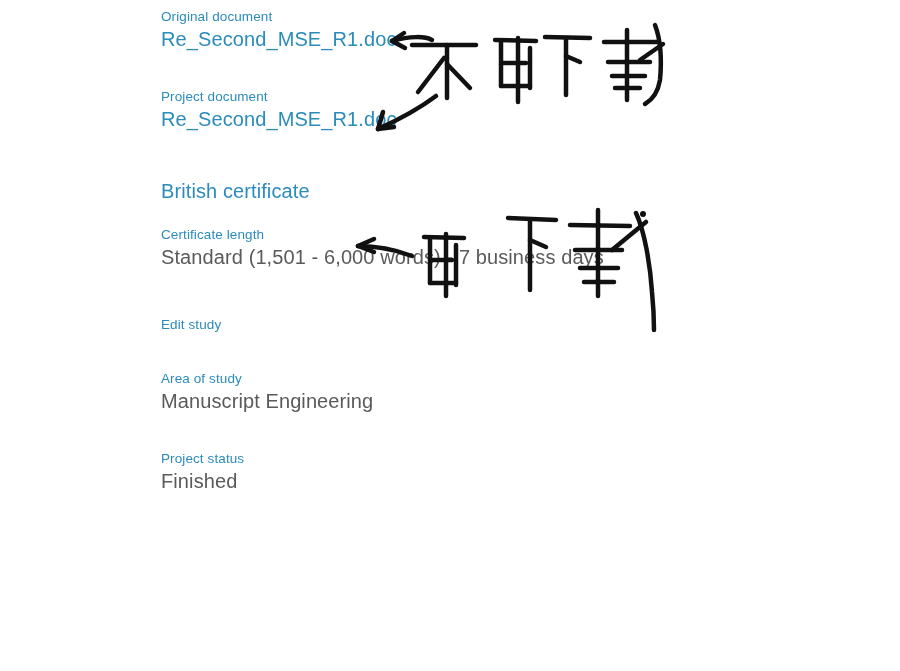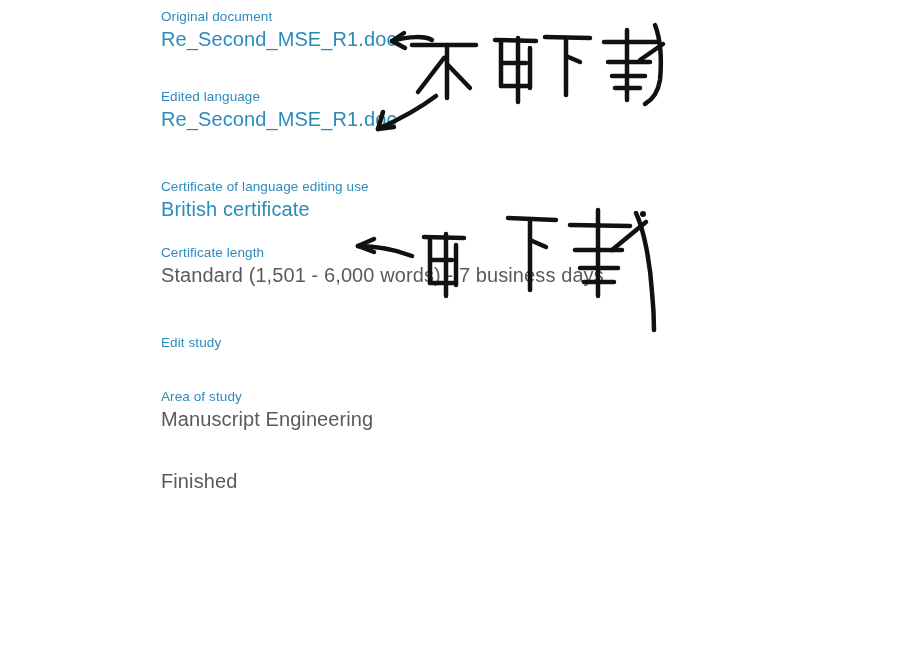--- a/index.html
+++ b/index.html
@@ -67,28 +67,27 @@
   <div class="fields">
 
     <div class="field">
       <div class="field-label">Original document</div>
       <div class="field-value link">Re_Second_MSE_R1.doc</div>
     </div>
 
     <div class="gap-md"></div>
 
     <div class="field">
-      <div class="field-label">Edited language</div>
+      <div class="field-label">Project document</div>
       <div class="field-value link">Re_Second_MSE_R1.doc</div>
     </div>
 
     <div class="gap-lg"></div>
 
     <div class="field">
-      <div class="field-label">Certificate of language editing use</div>
       <div class="field-value link">British certificate</div>
     </div>
 
     <div class="gap-sm"></div>
 
     <div class="field">
       <div class="field-label">Certificate length</div>
       <div class="field-value">Standard (1,501 - 6,000 words) - 7 business days</div>
     </div>
 
@@ -101,20 +100,21 @@
     <div class="gap-md"></div>
 
     <div class="field">
       <div class="field-label">Area of study</div>
       <div class="field-value">Manuscript Engineering</div>
     </div>
 
     <div class="gap-md"></div>
 
     <div class="field">
+      <div class="field-label">Project status</div>
       <div class="field-value">Finished</div>
     </div>
 
   </div>
 
   <svg id="annotations" viewBox="0 0 900 671">
     <g fill="none" stroke="#111111" stroke-width="4.5" stroke-linecap="round" stroke-linejoin="round">
 
       <g>
         <path d="M392,41 C410,36 425,36 432,40"></path>

